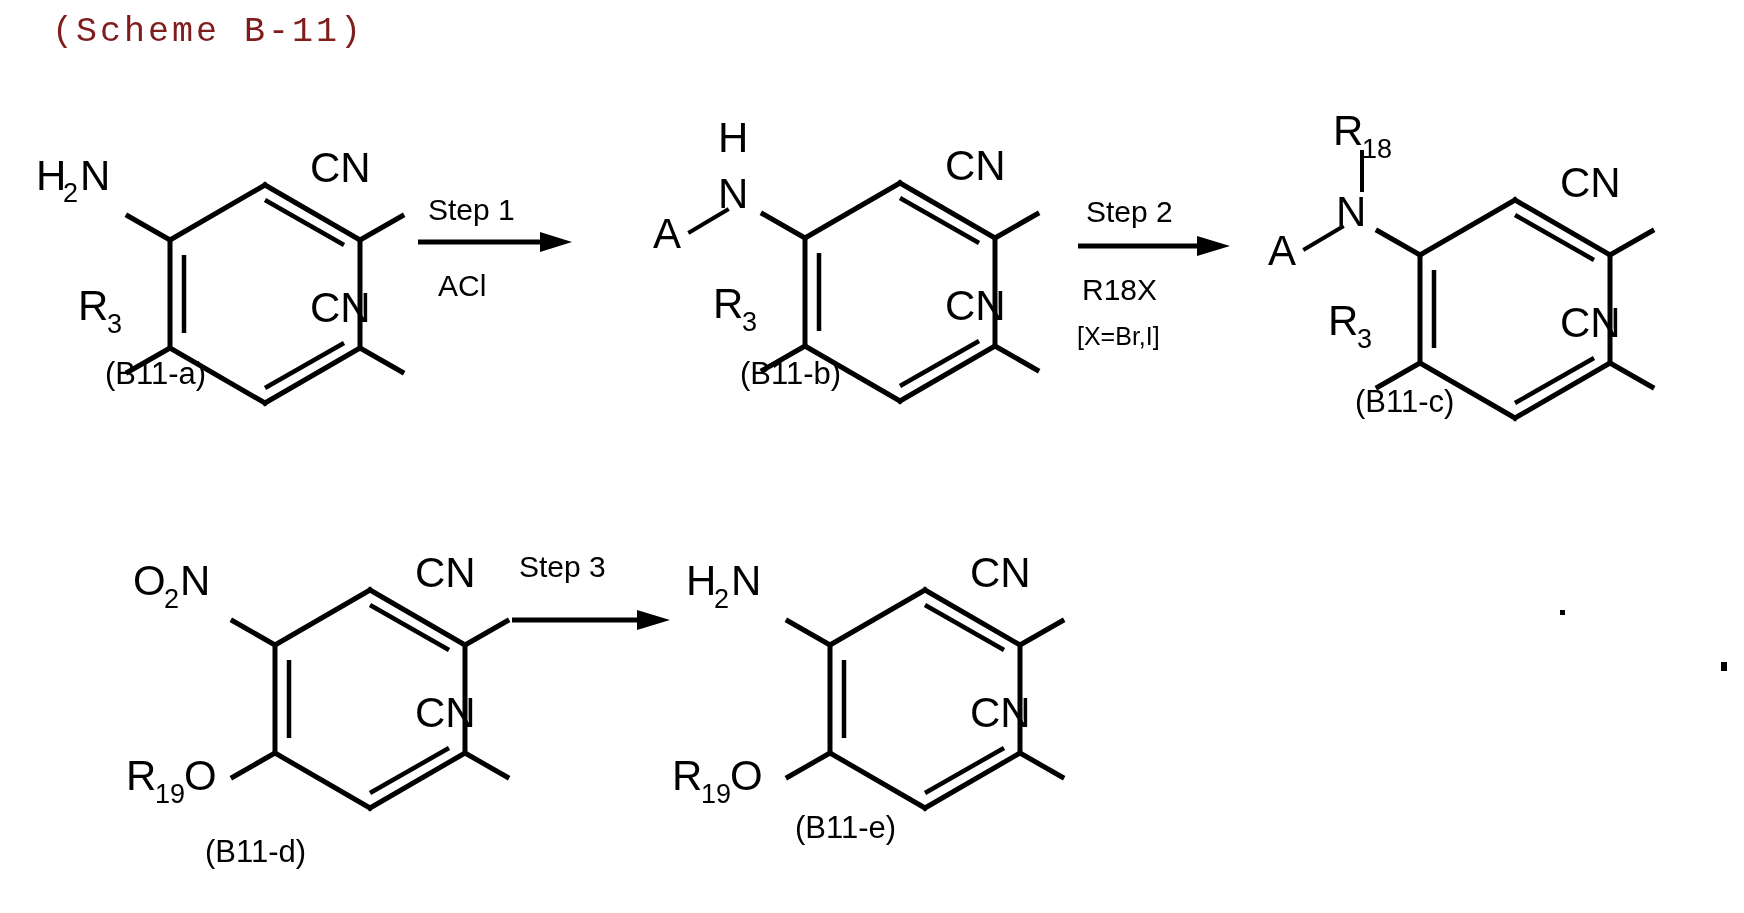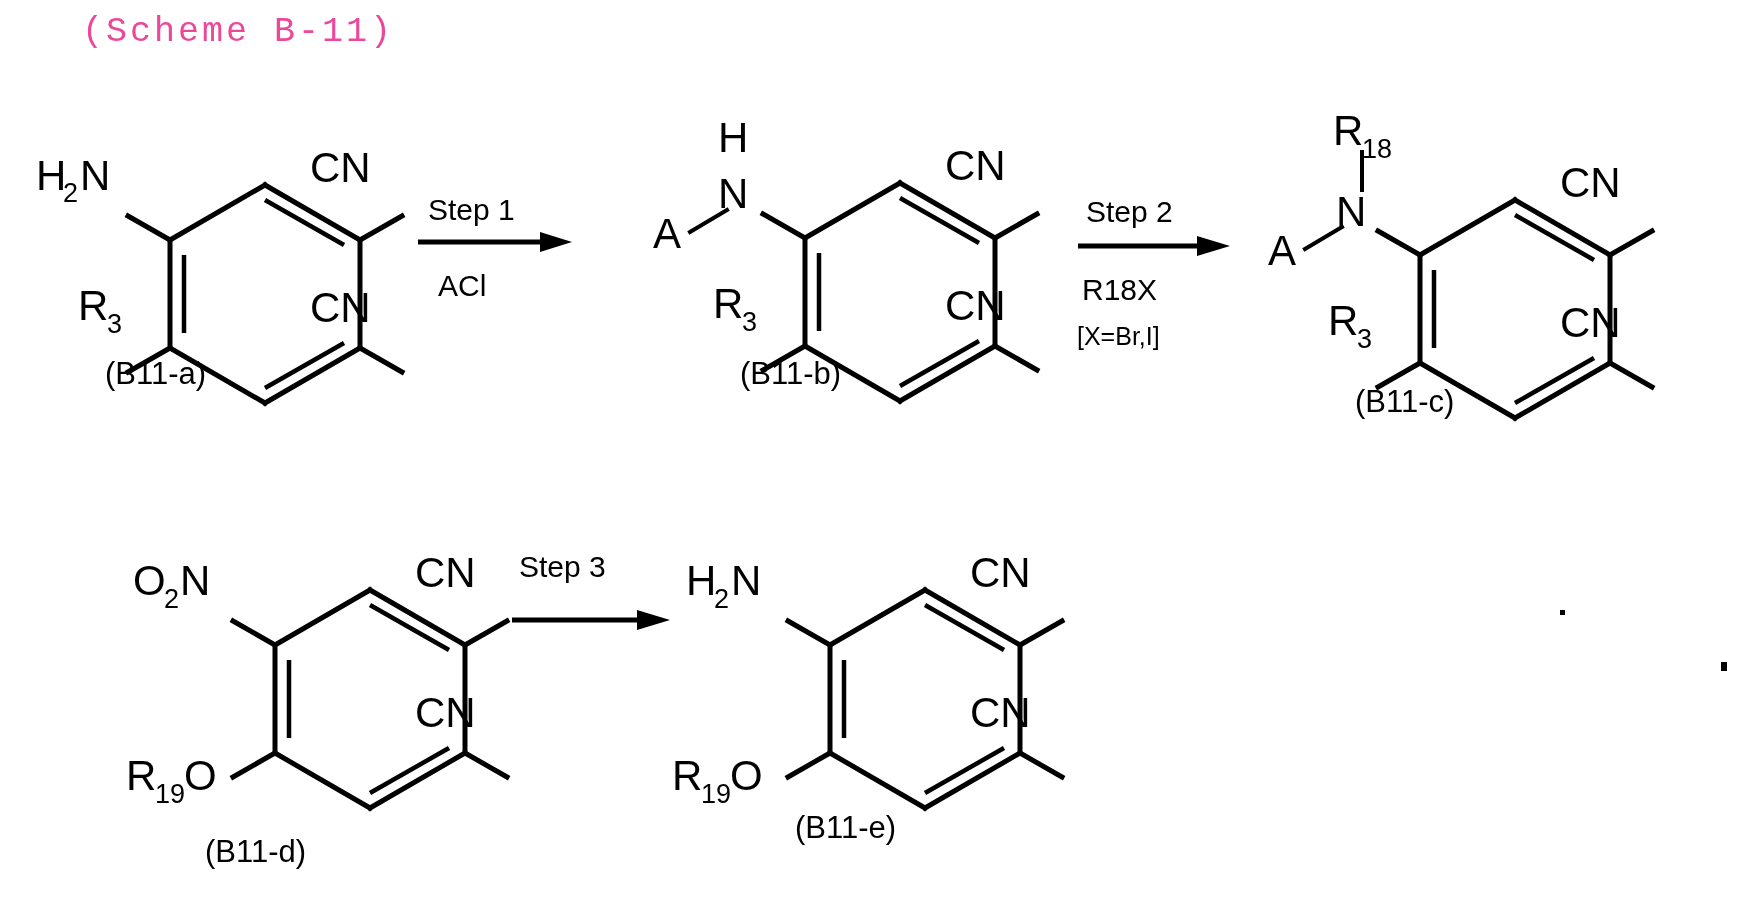--- a/index.html
+++ b/index.html
@@ -19,23 +19,22 @@
     position: absolute;
     inset: 0;
   }
   .scheme-title {
     position: absolute;
     left: 52px;
     top: 12px;
     font-family: "Liberation Mono", monospace;
     font-size: 35px;
     letter-spacing: 3px;
-    color: #ec4899;
+    color: #7f1d1d;
     white-space: nowrap;
-    margin-left: 30px;
   }
   svg.canvas {
     position: absolute;
     left: 0;
     top: 0;
     width: 1744px;
     height: 913px;
   }
   text {
     font-family: "Liberation Sans", sans-serif;

